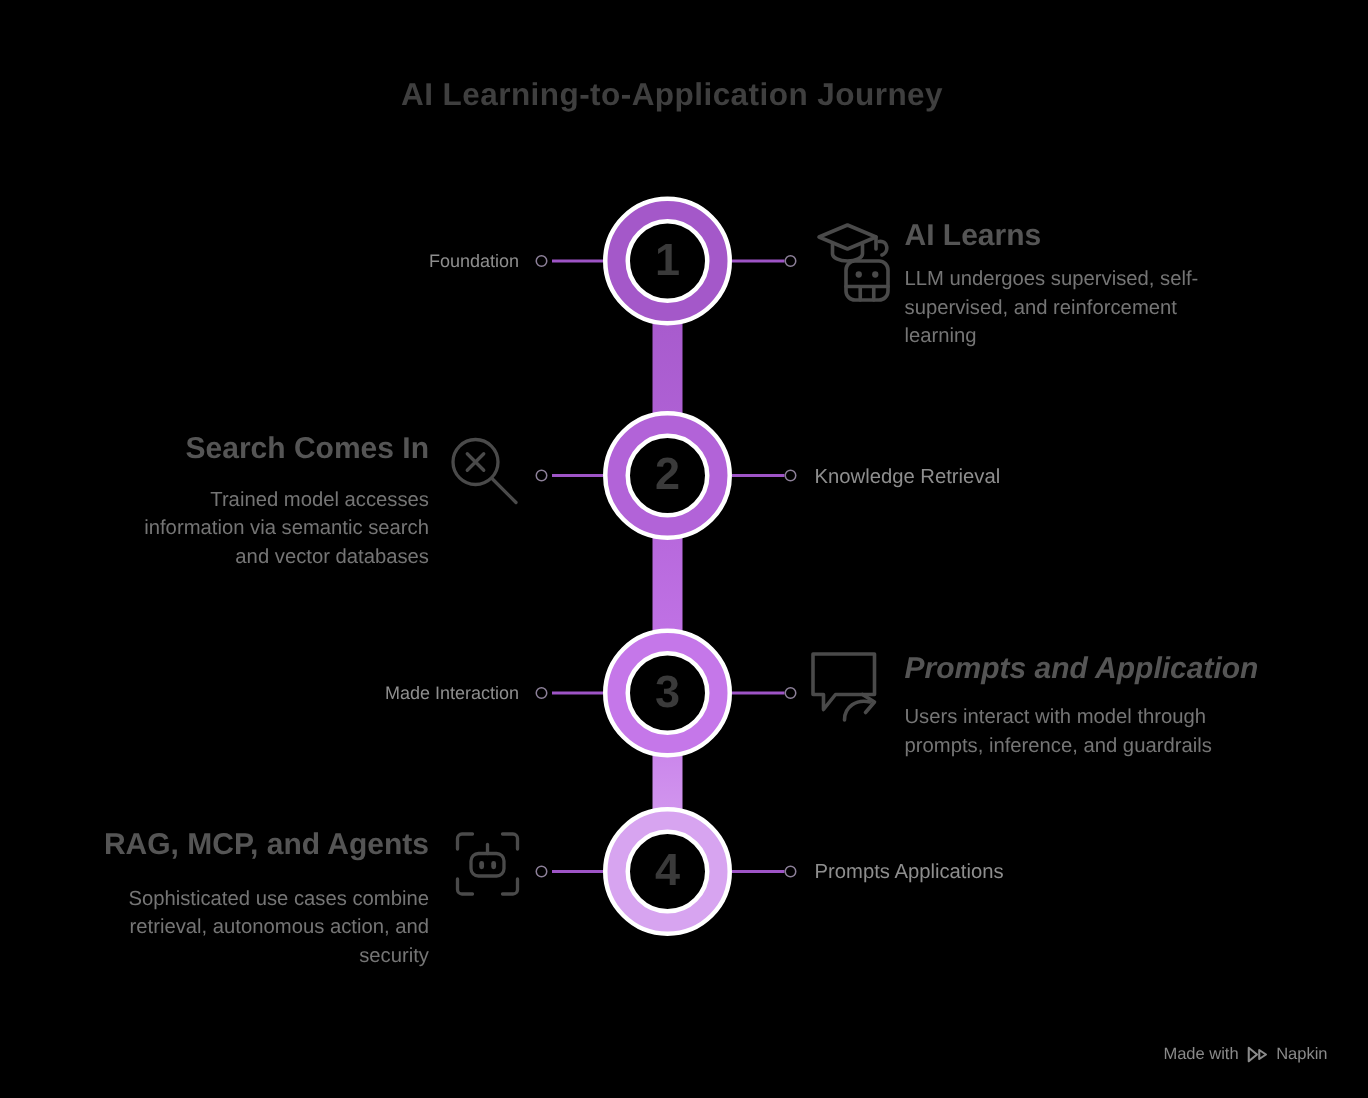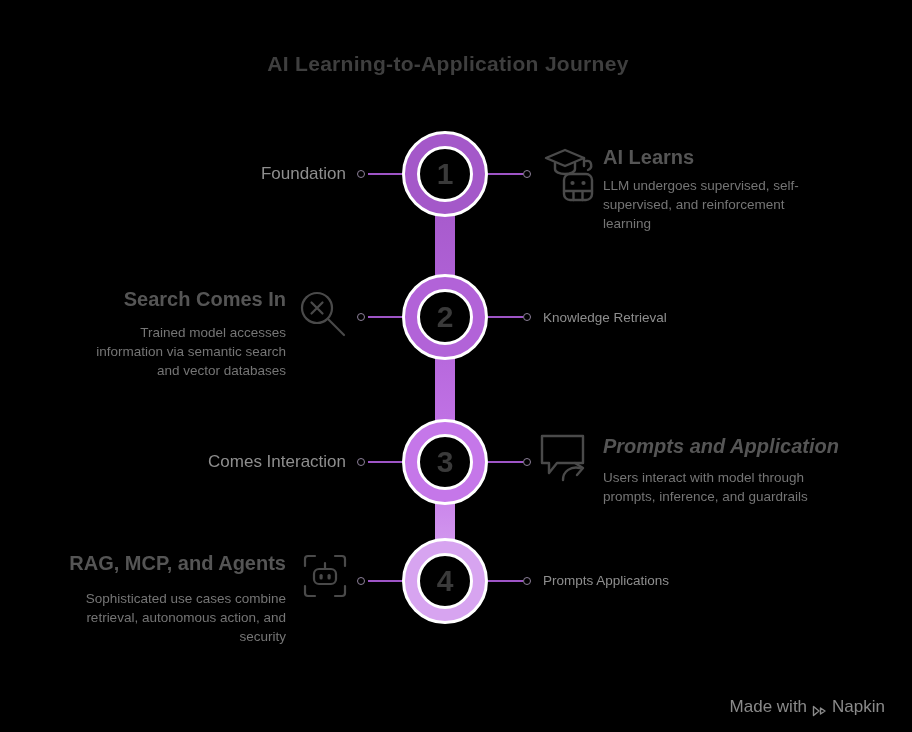--- a/index.html
+++ b/index.html
@@ -12,28 +12,28 @@
         border:3px solid #fff;z-index:3;}
   .node-core{position:absolute;inset:12px;border-radius:50%;background:#000;
              border:3px solid #fff;display:flex;align-items:center;justify-content:center;}
   .node-num{font-size:30px;font-weight:700;color:var(--number,#3a3a3a);}
   .connector{position:absolute;left:435px;width:20px;z-index:1;}
   
   .hline{position:absolute;height:2px;background:var(--line,#9e54c6);z-index:2;}
   .dot{position:absolute;width:8px;height:8px;border-radius:50%;border:1.5px solid #8d8099;
        box-sizing:border-box;z-index:2;}
   
-  .plain-label{position:absolute;font-size:17px;color:var(--label,#8e8e8e);line-height:20px;}
+  .plain-label{position:absolute;font-size:12px;color:var(--label,#8e8e8e);line-height:20px;}
   .side-title{position:absolute;font-size:20px;font-weight:700;color:var(--heading,#555555);line-height:21px;}
   .side-desc{position:absolute;font-size:13.5px;color:var(--desc,#757575);line-height:19px;}
   .ta-r{text-align:right;}
   .icon-svg{position:absolute;color:var(--icon,#4a4a4a);}
   .icon-svg path,.icon-svg rect,.icon-svg circle,.icon-svg line{vector-effect:non-scaling-stroke;}
-  .footer{position:absolute;top:697px;right:27px;display:flex;align-items:flex-end;gap:5px;
-          font-size:17px;color:var(--footer,#8a8a8a);}
+  .footer{position:absolute;top:697px;right:27px;display:flex;align-items:center;gap:5px;
+          font-size:11px;color:var(--footer,#8a8a8a);}
 </style>
 </head>
 <body>
 
 <div id="canvas" style="--bg: #000000; --title: #3f3f3f; --heading: #555555; --desc: #757575; --label: #8e8e8e; --number: #3a3a3a; --line: #9e54c6; --icon: #4a4a4a; --footer: #8a8a8a;">
 
   <div class="title">AI Learning-to-Application Journey</div>
 
   <div class="connector" style="top: 174px; height: 143px; background: linear-gradient(rgb(164, 88, 201), rgb(178, 99, 216));"></div>
   <div class="connector" style="top: 317px; height: 145px; background: linear-gradient(rgb(178, 99, 216), rgb(197, 119, 233));"></div>
@@ -88,21 +88,21 @@
     <circle cx="20" cy="21" r="15"></circle>
     <path d="M14.5 15.5 l11 11 M25.5 15.5 l-11 11"></path>
     <path d="M31 32 L47 48"></path>
   </svg>
   <div class="plain-label" style="top:308px;left:543px;width:260px;font-size:13.5px;">Knowledge Retrieval</div>
 
   <div class="hline" style="top:461px;left:368px;width:34px;"></div>
   <div class="dot" style="top:458px;left:357px;"></div>
   <div class="hline" style="top:461px;left:488px;width:35px;"></div>
   <div class="dot" style="top:458px;left:523px;"></div>
-  <div class="plain-label ta-r" style="top:452px;left:100px;width:246px;">Comes Interaction</div>
+  <div class="plain-label ta-r" style="top:452px;left:100px;width:246px;">Made Interaction</div>
   <svg class="icon-svg" style="top:429px;left:537px;" width="54" height="54" viewBox="0 0 54 54" fill="none" stroke="currentColor" stroke-width="2.4" stroke-linecap="round" stroke-linejoin="round">
     <path d="M5 7 h41 v27 h-26 l-8 10 v-10 h-7 z"></path>
     <path d="M26 51 c0 -9 8 -14 17 -12"></path>
     <path d="M38 34 l8 5 -6 7"></path>
   </svg>
   <div class="side-title" style="top:436px;left:603px;font-style:italic;">Prompts and Application</div>
   <div class="side-desc" style="top:468px;left:603px;width:240px;">Users interact with model through prompts, inference, and guardrails</div>
 
   <div class="hline" style="top:580px;left:368px;width:34px;"></div>
   <div class="dot" style="top:577px;left:357px;"></div>

